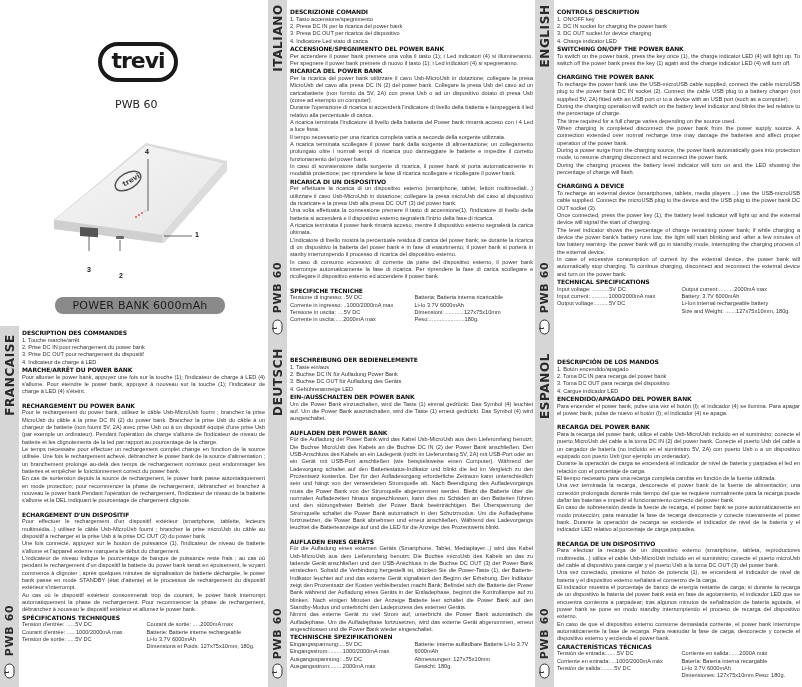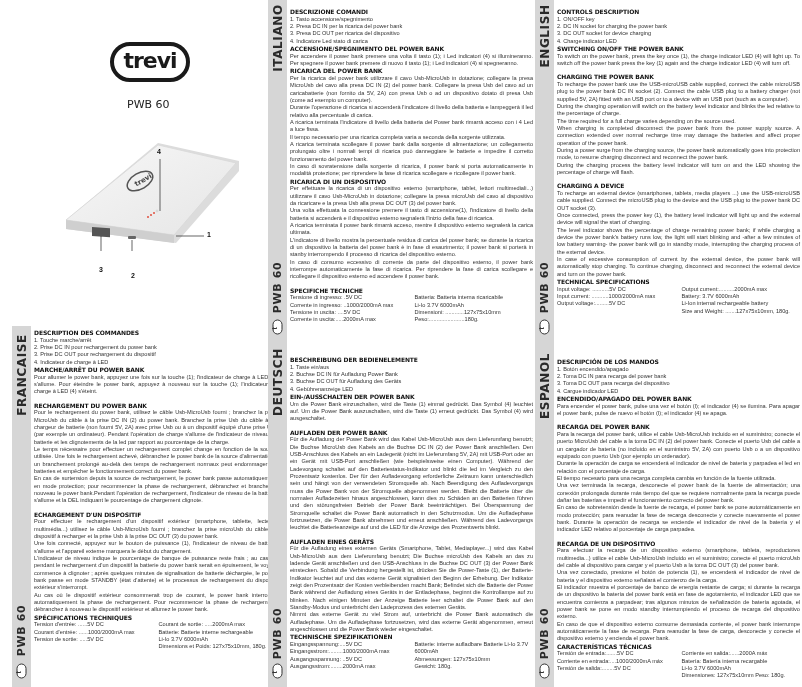--- a/index.html
+++ b/index.html
@@ -55,21 +55,21 @@
   .banner {
     position: absolute; left: 55px; top: 297px; width: 170px; height: 17px;
     background: #8a8a8a; border-radius: 8px;
     display: flex; align-items: center; justify-content: center;
   }
   .banner span { font-size: 11px; color: #1d1d1d; font-family: "DejaVu Sans", sans-serif; letter-spacing: 0.2px; }
 </style>
 </head>
 <body>
 
-<div class="col" style="left:12px;width:268px;">
+<div class="col" style="left:0;width:268px;">
   <div class="logo">
       <span>trevi</span>
     </div>
   <div class="model-name">PWB 60</div>
 
   <div class="product">
     <svg class="pb-body" viewBox="0 0 178 108">
       <defs>
         <linearGradient id="g1" x1="0" y1="0" x2="1" y2="1">
           <stop offset="0" stop-color="#f7f7f7"></stop>
@@ -91,20 +91,23 @@
       <line x1="112" y1="93" x2="140" y2="93" stroke="#222" stroke-width="0.7"></line>
       <line x1="37" y1="93" x2="37" y2="128" stroke="#222" stroke-width="0.7"></line>
       <line x1="68" y1="97" x2="68" y2="126" stroke="#222" stroke-width="0.7"></line>
     </svg>
     <span class="callout" style="left:93px;top:5px;">4</span>
     <span class="callout" style="left:143px;top:88px;">1</span>
   </div>
   <span class="callout" style="left:87px;top:266px;">3</span>
   <span class="callout" style="left:119px;top:272px;">2</span>
 
+  <div class="banner">
+      <span>POWER BANK 6000mAh</span>
+    </div>
 
   <div class="strip" style="left:0;top:326px;height:361px;"></div>
   <div class="vlabel" style="top:340px;height:70px;">
       <span>FRANCAISE</span>
     </div>
   <div class="vlabel model" style="top:605px;height:50px;">
       <span>PWB 60</span>
     </div>
   <div class="mini-logo" style="top:666px;"></div>
 

